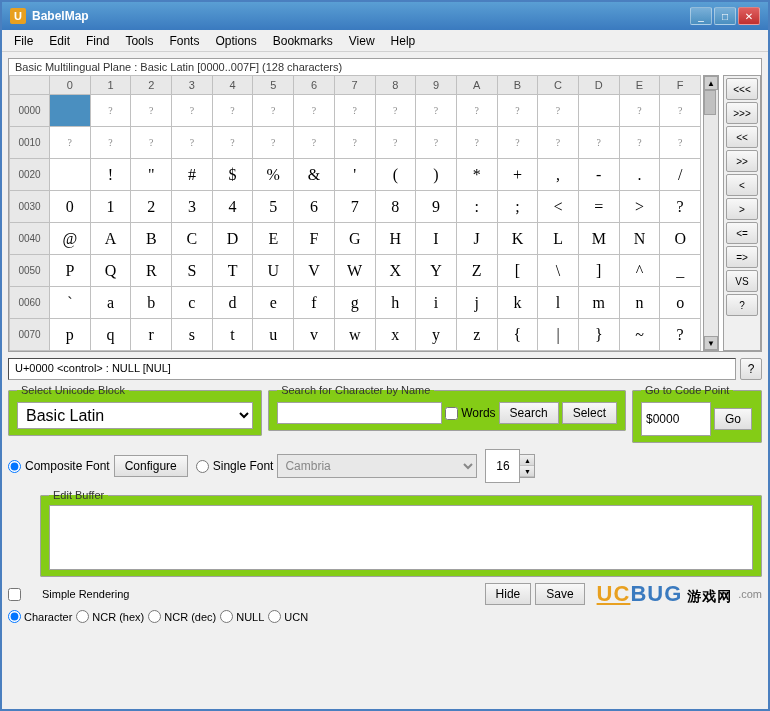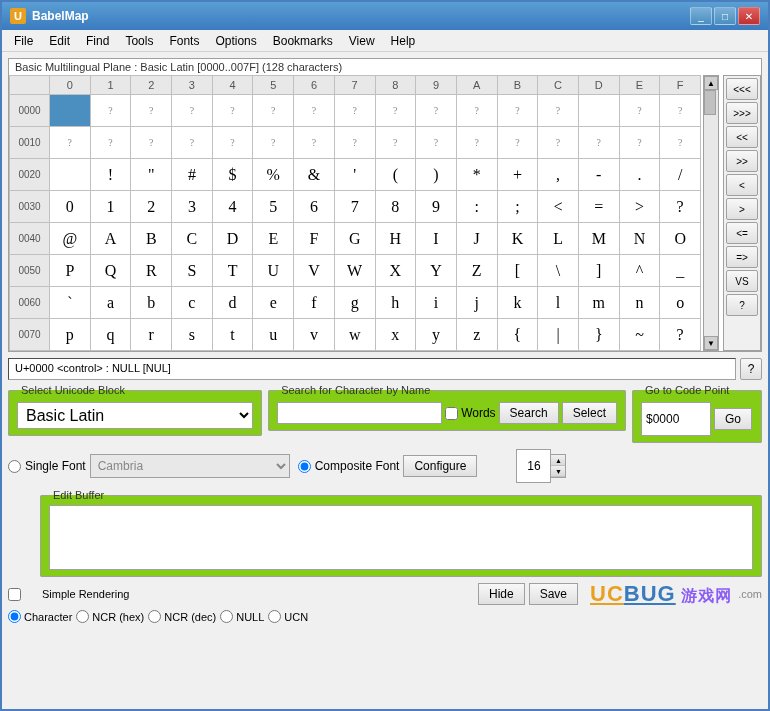--- a/index.html
+++ b/index.html
@@ -591,33 +591,33 @@
         <legend>Go to Code Point</legend>
         <div class="goto-row">
           <input type="text" style="width: 70px; padding: 9px 4px; border: 1px solid rgb(160, 160, 160); font-size: 12px;" value="$0000">
           <button class="btn">Go</button>
         </div>
       </fieldset>
     </div>
 
     <div style="display:flex;gap:8px;align-items:center;flex-shrink:0;padding:2px 0;">
       <div style="display:flex;align-items:center;gap:4px;">
+        <input type="radio" name="fontmode" checked="" style="">
+        <label>Composite Font</label>
+        <button class="btn">Configure</button>
+      </div>
+      <div style="display:flex;align-items:center;gap:4px;">
         <input type="radio" name="fontmode" style="">
         <label>Single Font</label>
         <select style="width:200px;padding:3px;border:1px solid #a0a0a0;background:#e8e8e8;color:#888;font-size:12px;">
           <option>Cambria</option>
         </select>
       </div>
-      <div style="display:flex;align-items:center;gap:4px;">
-        <input type="radio" name="fontmode" checked="" style="">
-        <label>Composite Font</label>
-        <button class="btn">Configure</button>
-      </div>
       <div class="spin-input">
-        <input type="text" value="16" style="width: 35px; padding: 9px 2px; border: 1px solid rgb(160, 160, 160); text-align: center; font-size: 12px; margin-left: 31px;">
+        <input type="text" value="16" style="width: 35px; padding: 9px 2px; border: 1px solid rgb(160, 160, 160); text-align: center; font-size: 12px;">
         <div class="spin-btns">
           <div class="spin-btn">▲</div>
           <div class="spin-btn">▼</div>
         </div>
       </div>
     </div>
 
     <fieldset class="fieldset edit-buffer">
       <legend>Edit Buffer</legend>
       <textarea style="width: 100%; height: 65px; border: 1px solid rgb(160, 160, 160); background: white; padding: 3px; font-size: 12px; resize: none; display: block;"></textarea>
@@ -626,21 +626,21 @@
     <div class="bottom-bar">
       <div class="bottom-bar-row">
         <label class="checkbox-label">
           <input type="checkbox" style="">
           <span>Simple Rendering</span>
         </label>
         <div style="flex:1"></div>
         <button class="btn">Hide</button>
         <button class="btn">Save</button>
         <div style="font-size:22px;font-weight:bold;color:#e8a020;letter-spacing:1px;margin-left:8px;">
-          <span style="color:#e8a020;text-decoration:underline;">UC</span><span style="color:#3a7abf;text-decoration:underline;">BUG</span><span style="color:#8b5cf6;font-size:16px;"> 游戏网</span>
+          <span style="color:#e8a020;text-decoration:underline;">UC</span><span style="color:#3a7abf;">BUG</span><span style="color:#000000;font-size:14px;"> 游戏网</span>
         </div>
         <div style="font-size:11px;color:#888;margin-left:2px;">.com</div>
       </div>
       <div class="bottom-bar-row">
         <label class="radio-label">
           <input type="radio" name="format" checked="" style="">
           <span>Character</span>
         </label>
         <label class="radio-label">
           <input type="radio" name="format" style="">

